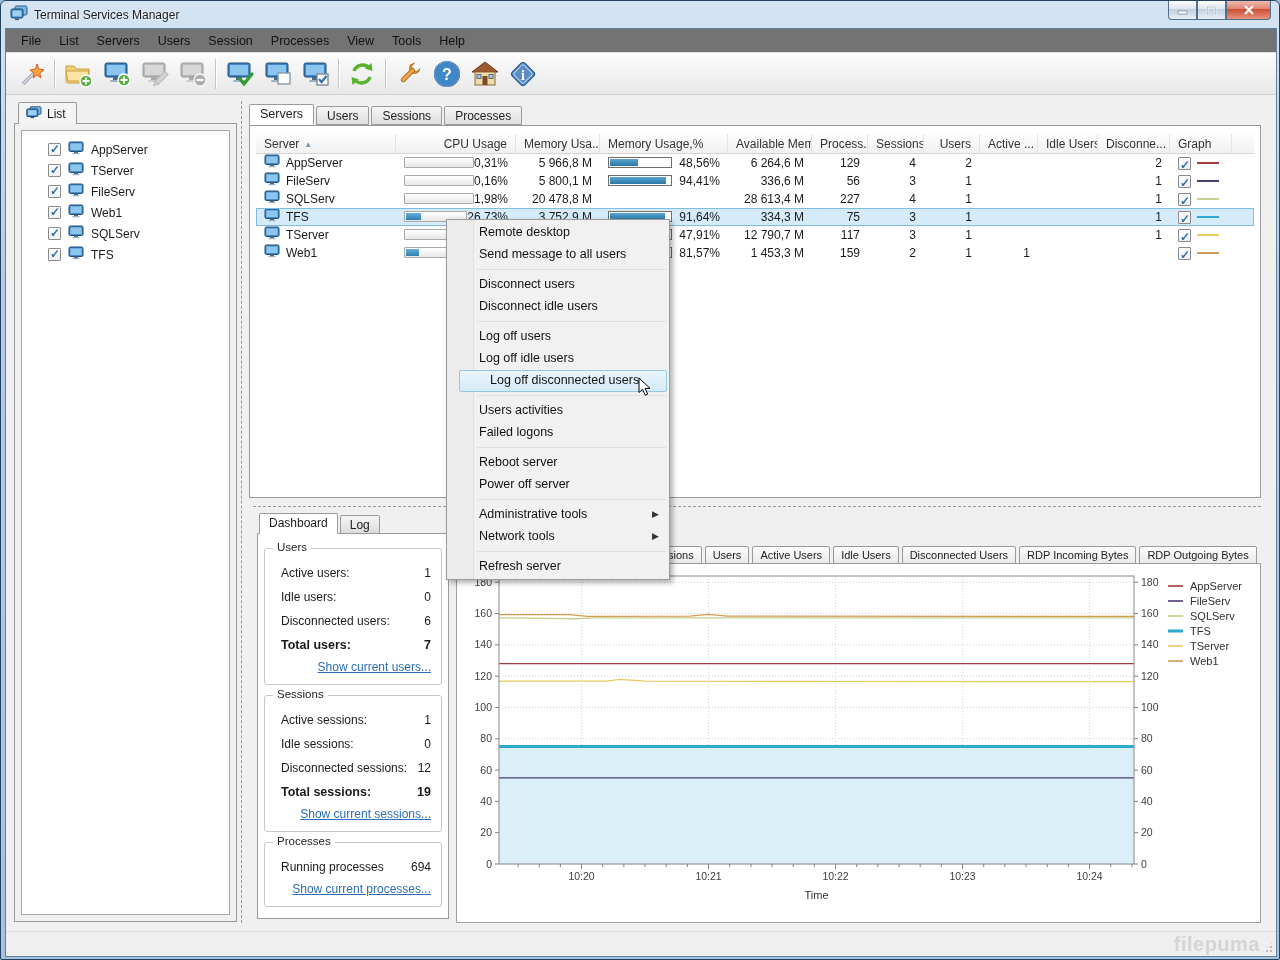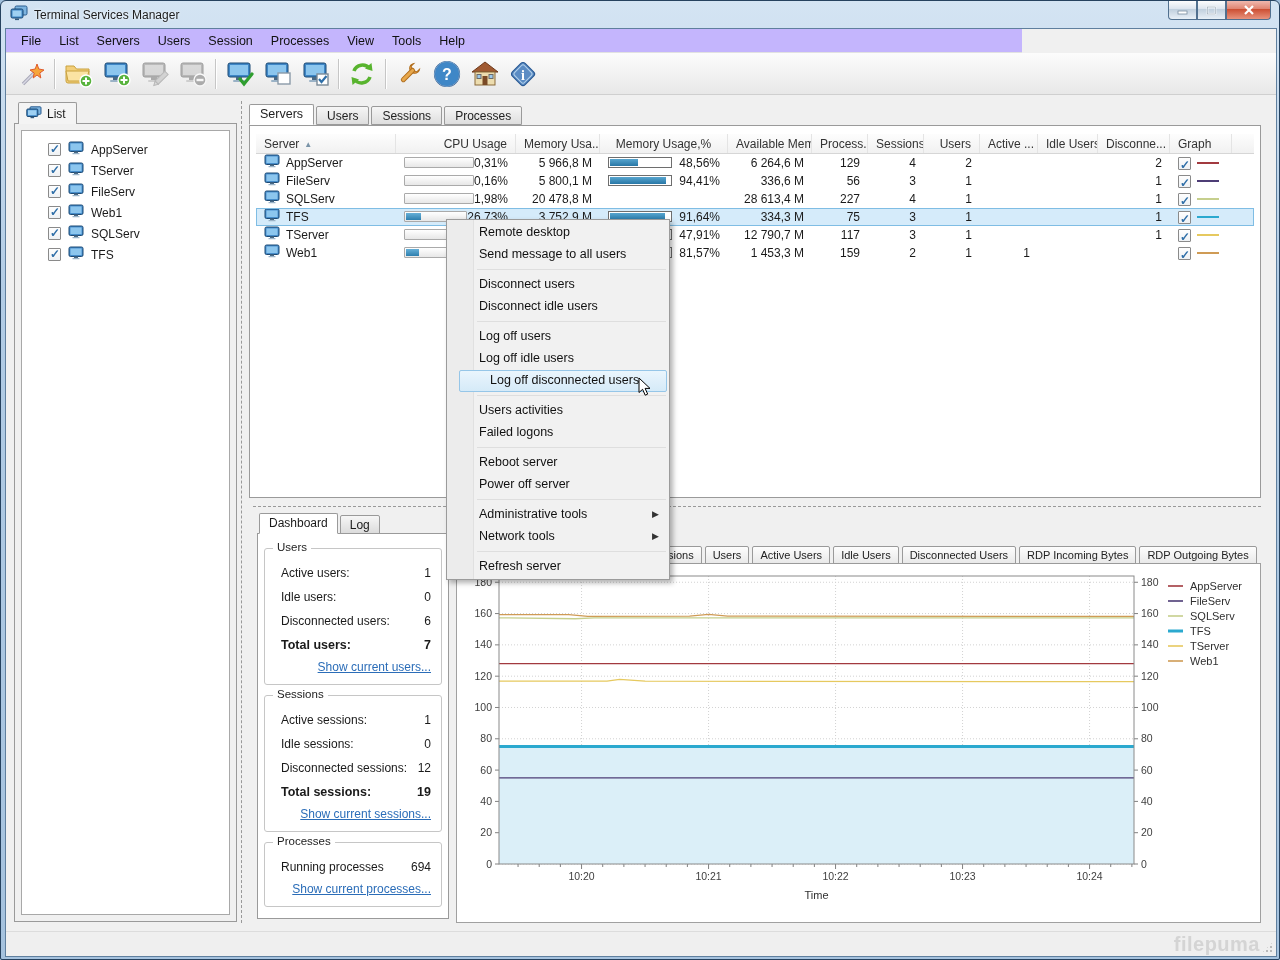--- a/index.html
+++ b/index.html
@@ -14,21 +14,21 @@
   .titlebar .title { font-size:12px; color:#1c1c1c; margin-left:6px; text-shadow:0 0 3px #fff; }
   .caps { position:absolute; top:0; right:8px; display:flex; }
   .cap { width:29px; height:19px; border:1px solid #51708f; border-top:none; display:flex; align-items:center; justify-content:center;
          background:linear-gradient(#fdfdfd,#dbe4ee 45%,#c0cfdd 46%,#e9f0f7); }
   .cap.min { border-radius:0 0 0 4px; }
   .cap.close { width:45px; border-radius:0 0 4px 0;
          background:linear-gradient(#f0b8ae,#e0836f 45%,#cc4f33 46%,#e8937d); }
 
   
   .client { position:absolute; left:4px; top:27px; width:1272px; height:929px; background:#f0f0f0; border:1px solid #5f7f9e; }
-  #menubar { position:absolute; left:0; top:0; width:1016px; height:24px; background:#c4b5fd; border-bottom:1px solid #e2e2e2; display:flex; align-items:center; padding-left:6px; }
+  #menubar { position:absolute; left:0; top:0; width:1270px; height:24px; background:#737373; border-bottom:1px solid #e2e2e2; display:flex; align-items:center; padding-left:6px; }
   .menu-item { padding:3px 9px; font-size:12.5px; color:#111; }
 
   #toolbar { position:absolute; left:0; top:24px; width:1270px; height:42px; background:linear-gradient(#fcfcfc,#e8e8e8); border-bottom:1px solid #cfcfcf; display:flex; align-items:center; padding-left:6px; }
   .tool-btn { width:38px; height:36px; display:flex; align-items:center; justify-content:center; border-radius:3px; }
   .tool-btn.disabled { filter:grayscale(1) opacity(0.5); }
   .tool-sep { width:1px; height:30px; background:#c6c6c6; margin:0 4px; box-shadow:1px 0 0 #fff; }
 
   .content { position:absolute; left:0; top:66px; width:1270px; height:836px; }
 
   
@@ -361,21 +361,21 @@
           <div class="tab">Sessions</div>
           <div class="tab">Processes</div>
         </div>
 
       <div class="table-panel">
         <div class="grid">
           <div class="th" id="thead">
               <div class="cell" style="width: 140px; text-align: left;">Server<span class="sort-arrow">▲</span></div>
               <div class="cell" style="width: 120px; text-align: right;">CPU Usage</div>
               <div class="cell" style="width: 84px; text-align: left;">Memory Usa...</div>
-              <div class="cell" style="width: 128px; text-align: center;">Memory Usage,%</div>
+              <div class="cell" style="width: 128px; text-align: left;">Memory Usage,%</div>
               <div class="cell" style="width: 84px; text-align: left;">Available Mem...</div>
               <div class="cell" style="width: 56px; text-align: left;">Process...</div>
               <div class="cell" style="width: 56px; text-align: right;">Sessions</div>
               <div class="cell" style="width: 56px; text-align: right;">Users</div>
               <div class="cell" style="width: 58px; text-align: left;">Active ...</div>
               <div class="cell" style="width: 60px; text-align: left;">Idle Users</div>
               <div class="cell" style="width: 72px; text-align: left;">Disconne...</div>
               <div class="cell" style="width: 62px; text-align: left;">Graph</div>
             </div>
           <div id="tbody">

